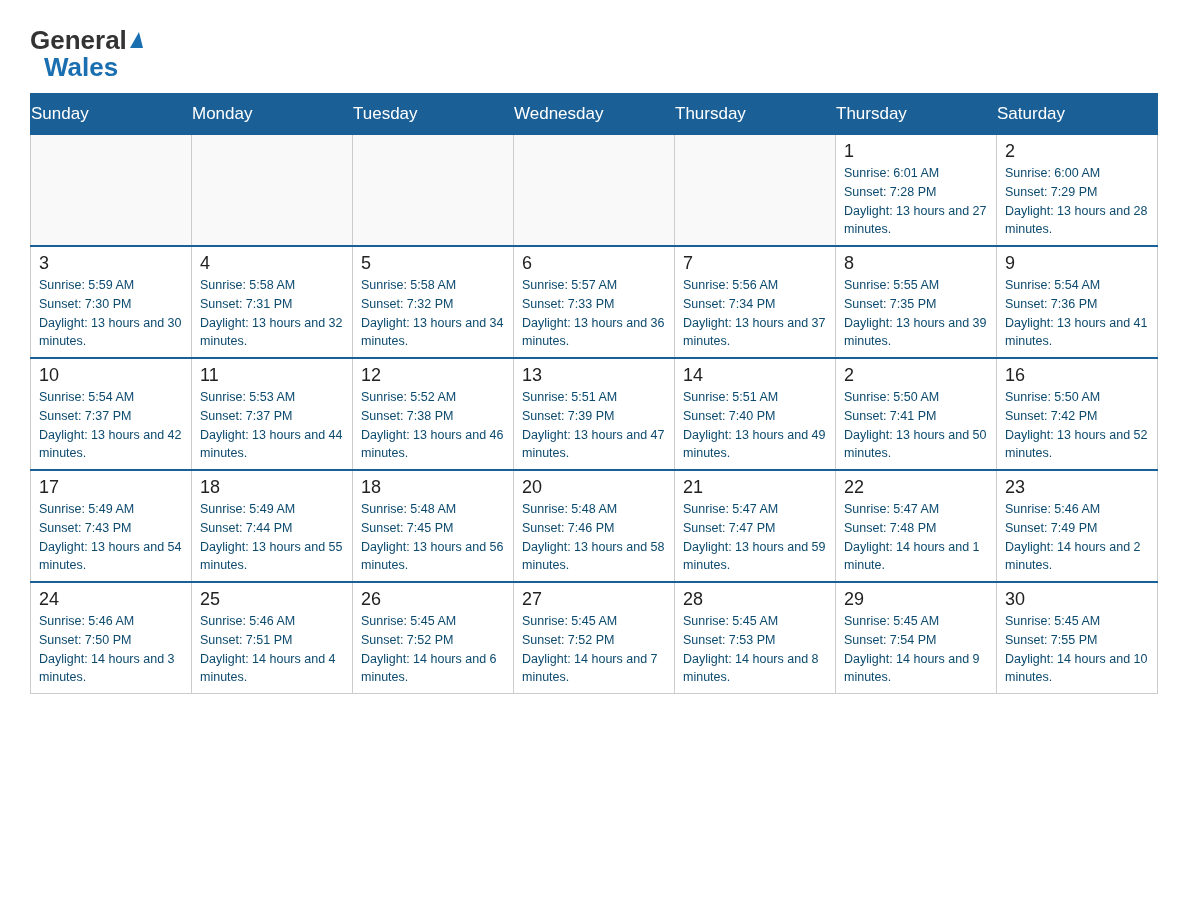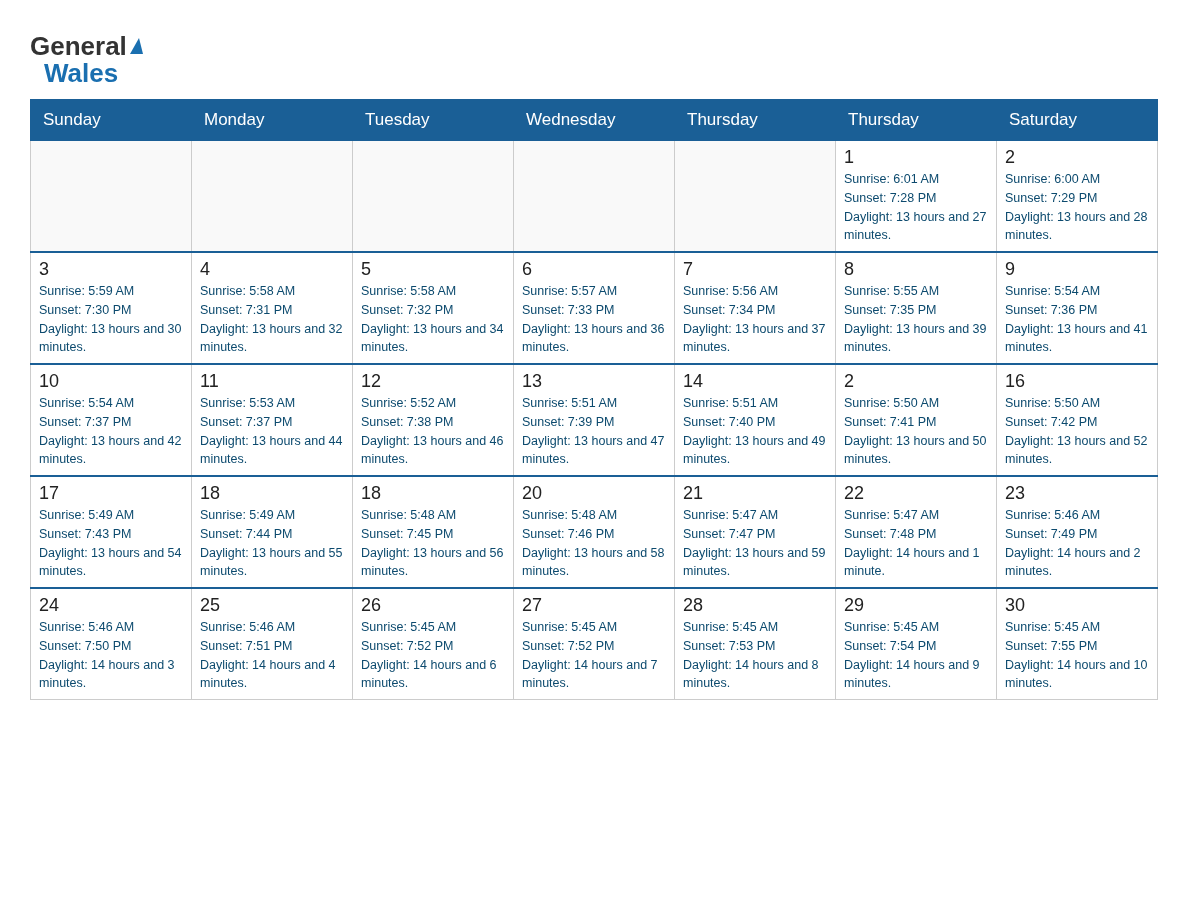--- a/index.html
+++ b/index.html
@@ -13,21 +13,21 @@
     .header {
       display: flex;
       justify-content: space-between;
       align-items: flex-start;
       margin-bottom: 10px;
     }
     .logo {
       display: flex;
       flex-direction: column;
       align-items: flex-start;
-      margin-top: 11px;
+      margin-top: 5px;
     }
     .title-section {
       text-align: right;
     }
     .month-title {
       font-size: 52px;
       font-weight: normal;
       color: #222;
       line-height: 1.1;
     }
@@ -37,21 +37,21 @@
       font-weight: normal;
     }
     .calendar {
       width: 100%;
       border-collapse: collapse;
       margin-top: 8px;
     }
     .calendar th {
       background-color: #1a5f96;
       color: #fff;
-      padding: 10px 12px;
+      padding: 10px 0;
       text-align: left;
       font-size: 17px;
       font-weight: normal;
       border: 1px solid #1a5f96;
     }
     .calendar td {
       border: 1px solid #ccc;
       vertical-align: top;
       padding: 6px 8px;
       width: 14.28%;

